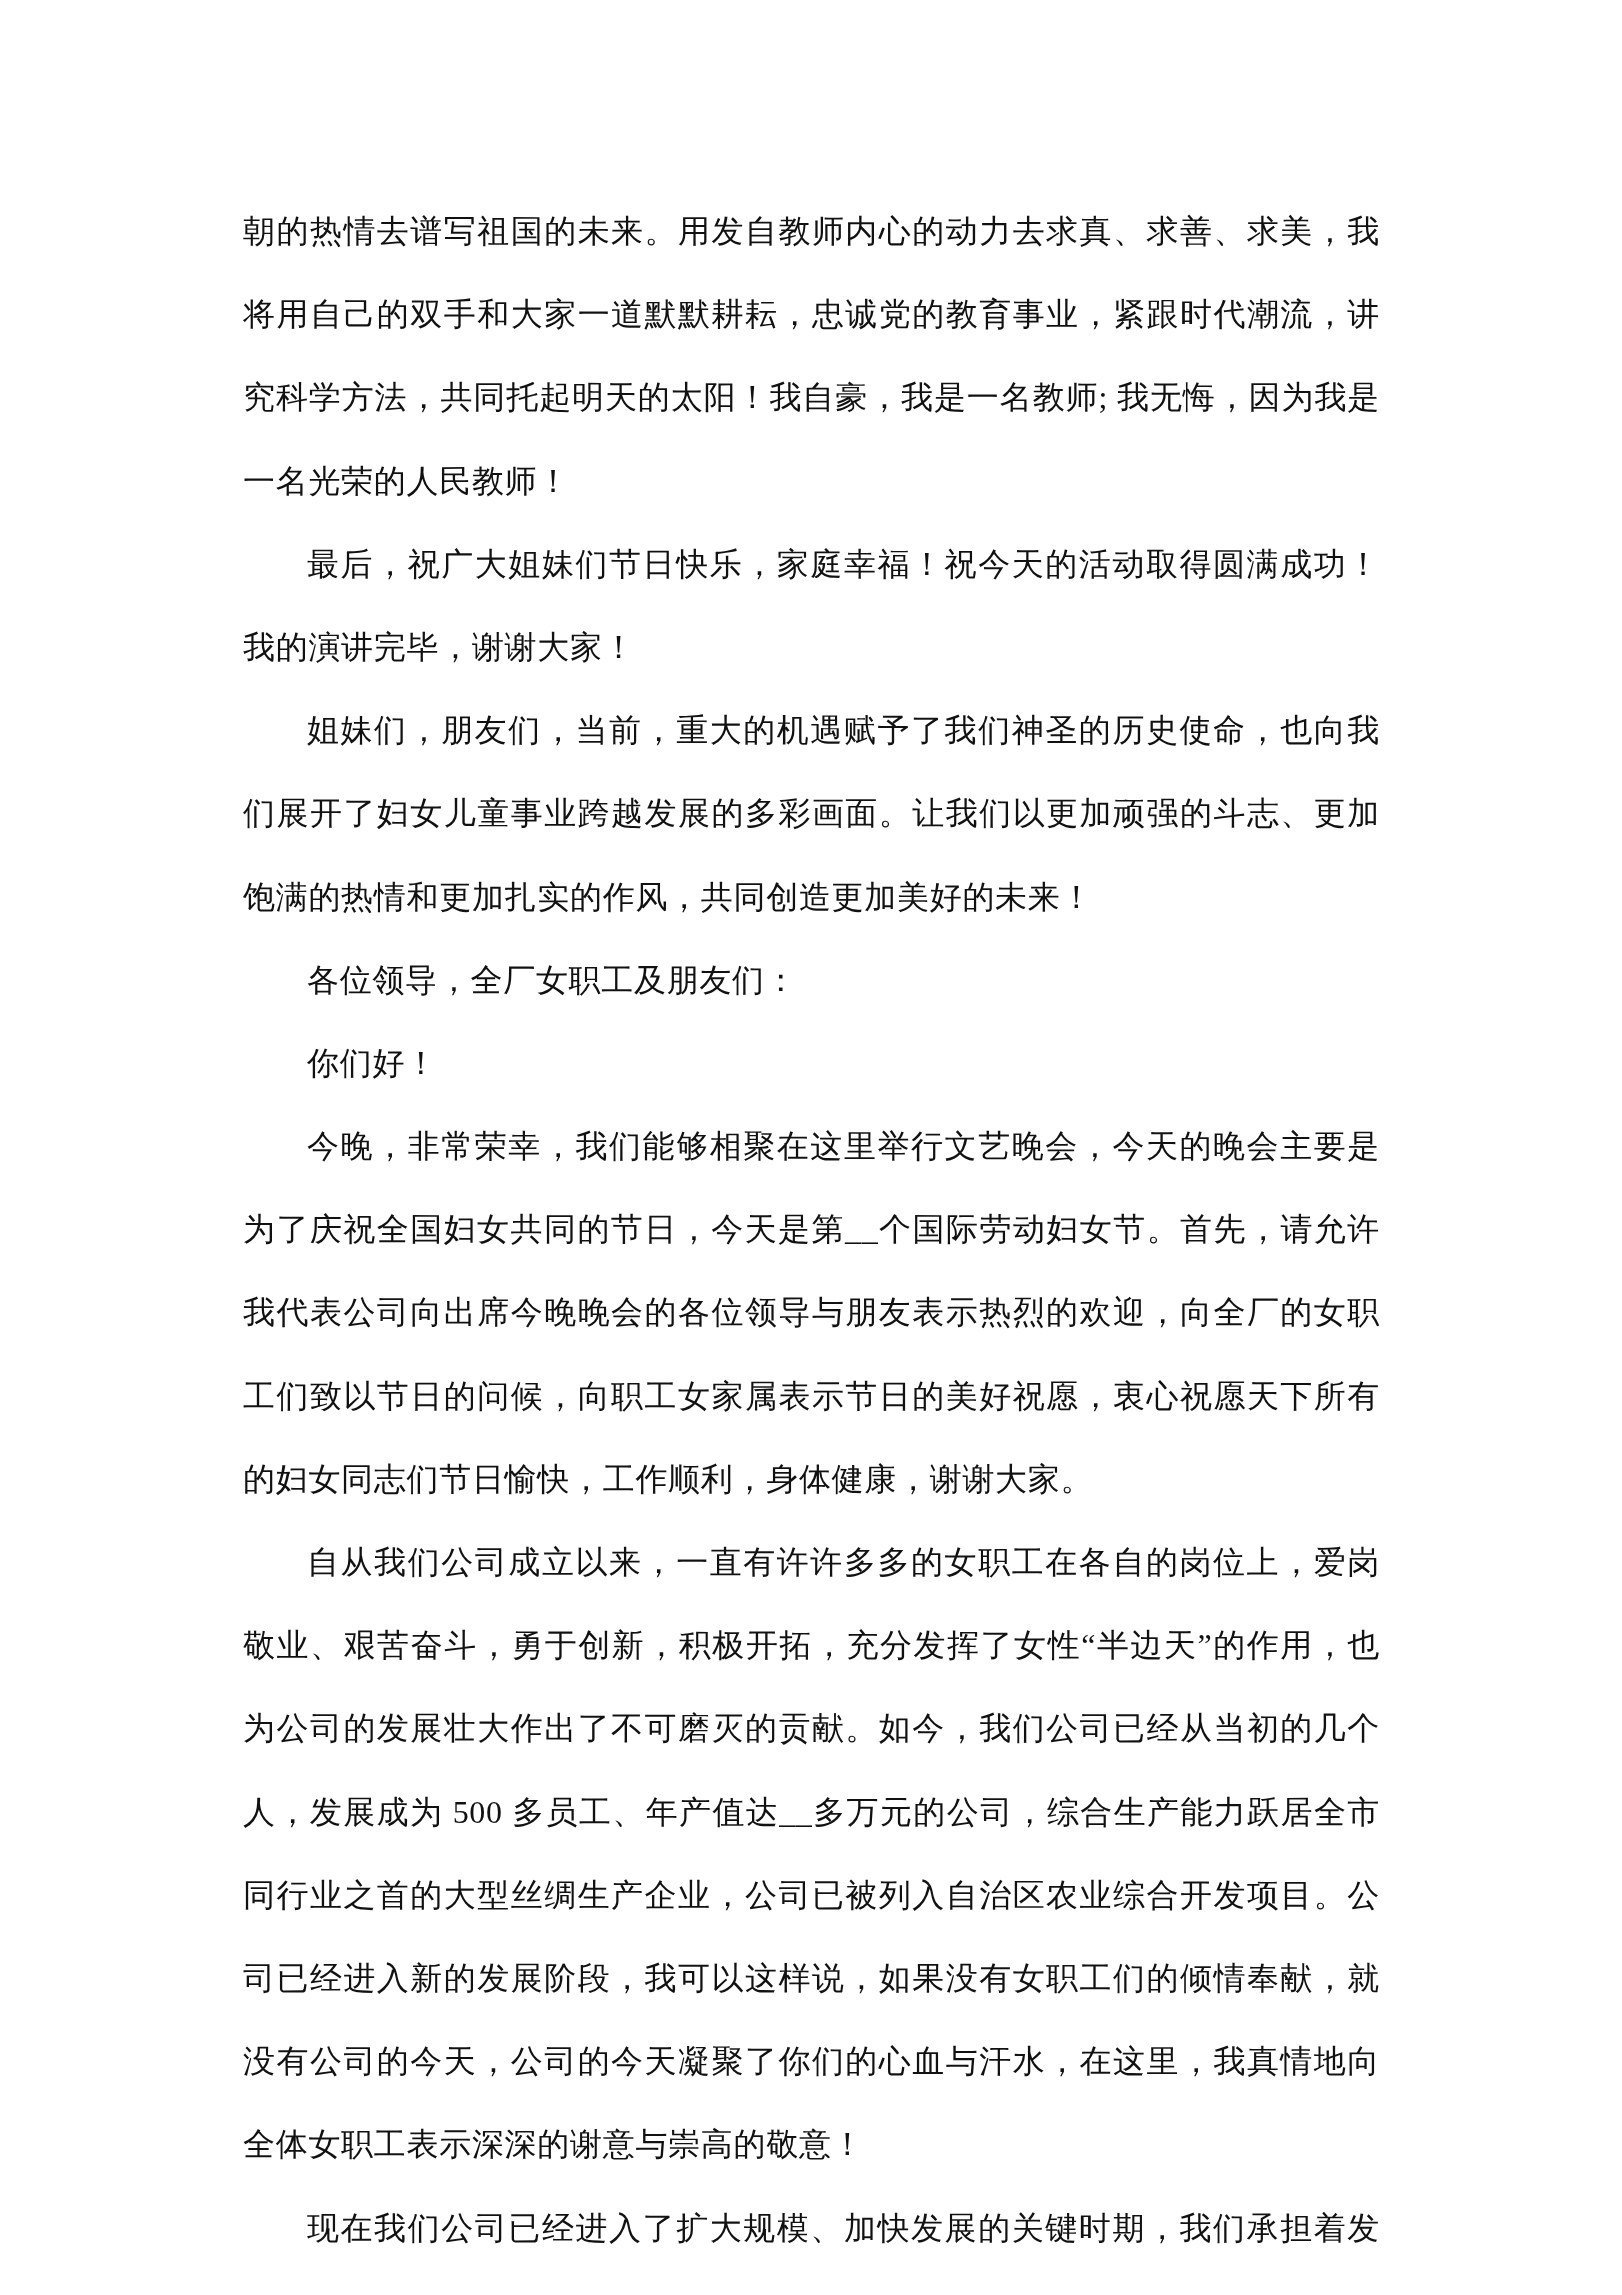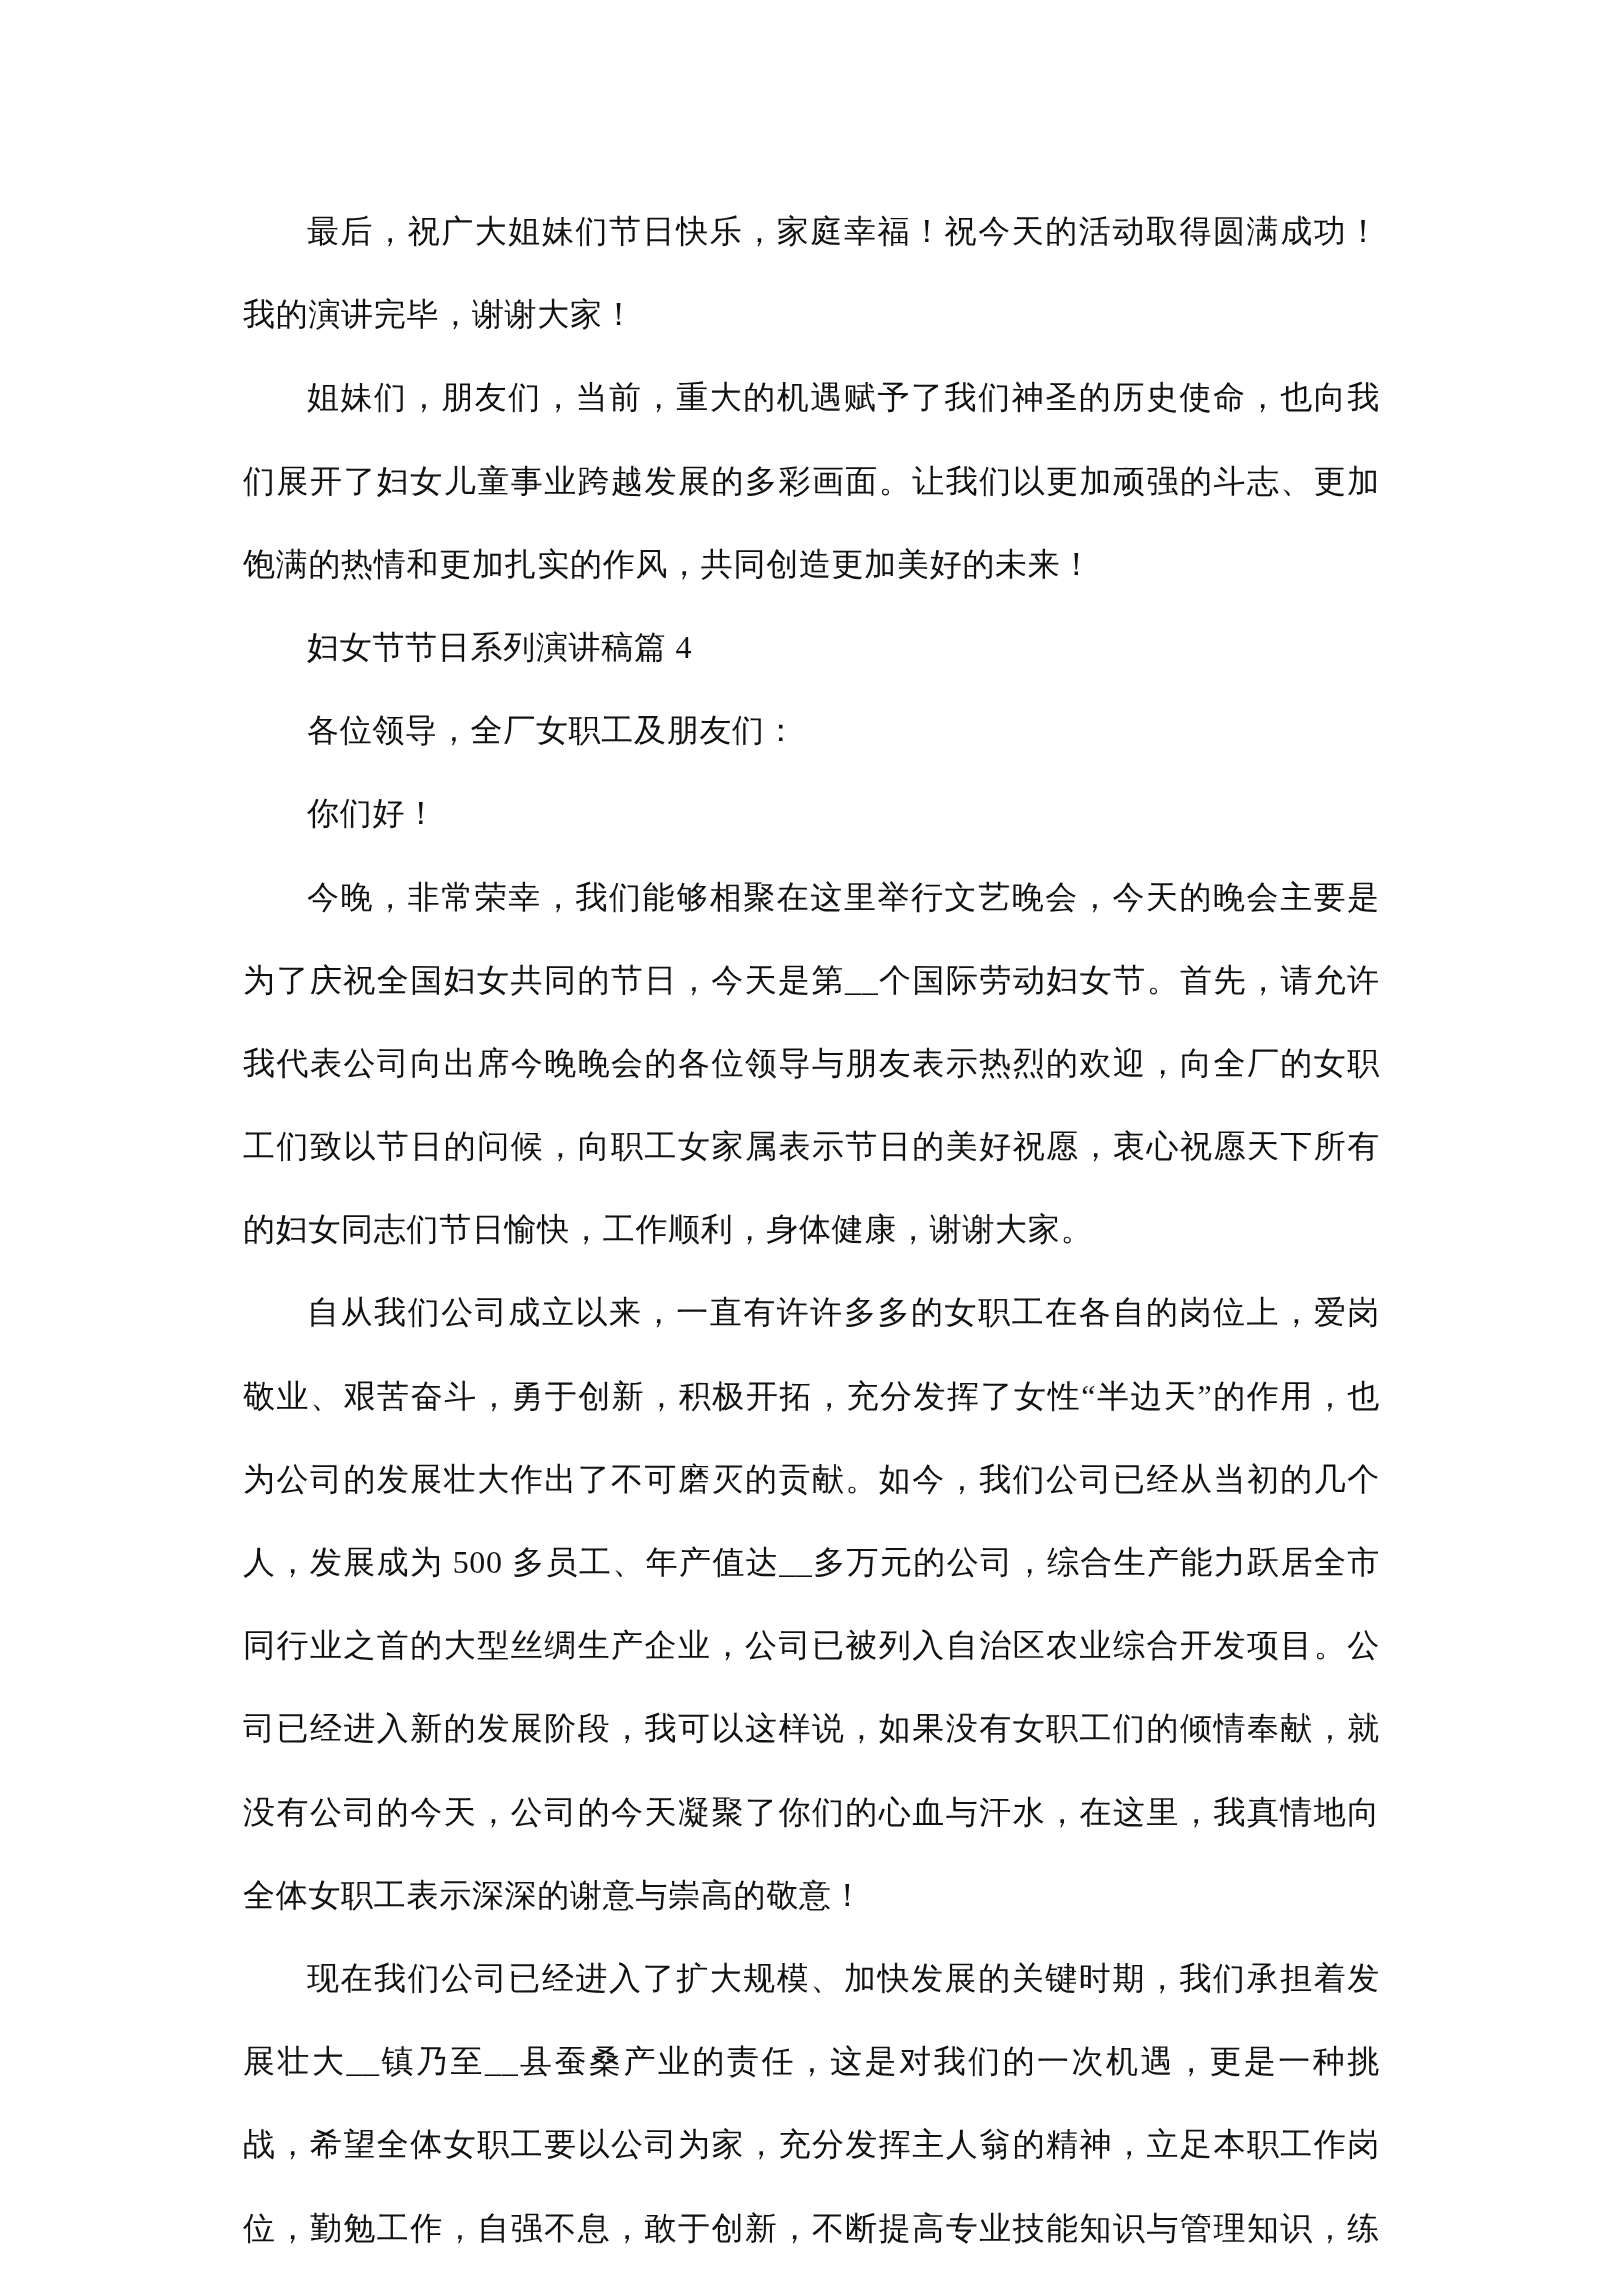--- a/index.html
+++ b/index.html
@@ -37,23 +37,23 @@
   }
   .doc-body p.no-indent {
     text-indent: 0;
   }
 </style>
 </head>
 <body>
 
 <div class="page">
   <div class="doc-body">
+    <p class="no-indent">朝的热情去谱写祖国的未来。用发自教师内心的动力去求真、求善、求美，我将用自己的双手和大家一道默默耕耘，忠诚党的教育事业，紧跟时代潮流，讲究科学方法，共同托起明天的太阳！我自豪，我是一名教师; 我无悔，因为我是一名光荣的人民教师！</p>
     <p class="indent">最后，祝广大姐妹们节日快乐，家庭幸福！祝今天的活动取得圆满成功！我的演讲完毕，谢谢大家！</p>
     <p class="indent">姐妹们，朋友们，当前，重大的机遇赋予了我们神圣的历史使命，也向我们展开了妇女儿童事业跨越发展的多彩画面。让我们以更加顽强的斗志、更加饱满的热情和更加扎实的作风，共同创造更加美好的未来！</p>
-    <p class="indent">妇女节节日系列演讲稿篇 4</p>
     <p class="indent">各位领导，全厂女职工及朋友们：</p>
     <p class="indent">你们好！</p>
     <p class="indent">今晚，非常荣幸，我们能够相聚在这里举行文艺晚会，今天的晚会主要是为了庆祝全国妇女共同的节日，今天是第__个国际劳动妇女节。首先，请允许我代表公司向出席今晚晚会的各位领导与朋友表示热烈的欢迎，向全厂的女职工们致以节日的问候，向职工女家属表示节日的美好祝愿，衷心祝愿天下所有的妇女同志们节日愉快，工作顺利，身体健康，谢谢大家。</p>
     <p class="indent">自从我们公司成立以来，一直有许许多多的女职工在各自的岗位上，爱岗敬业、艰苦奋斗，勇于创新，积极开拓，充分发挥了女性“半边天”的作用，也为公司的发展壮大作出了不可磨灭的贡献。如今，我们公司已经从当初的几个人，发展成为 500 多员工、年产值达__多万元的公司，综合生产能力跃居全市同行业之首的大型丝绸生产企业，公司已被列入自治区农业综合开发项目。公司已经进入新的发展阶段，我可以这样说，如果没有女职工们的倾情奉献，就没有公司的今天，公司的今天凝聚了你们的心血与汗水，在这里，我真情地向全体女职工表示深深的谢意与崇高的敬意！</p>
     <p class="indent">现在我们公司已经进入了扩大规模、加快发展的关键时期，我们承担着发展壮大__镇乃至__县蚕桑产业的责任，这是对我们的一次机遇，更是一种挑战，希望全体女职工要以公司为家，充分发挥主人翁的精神，立足本职工作岗位，勤勉工作，自强不息，敢于创新，不断提高专业技能知识与管理知识，练就一身过硬</p>
   </div>
 </div>
 
 
 </body></html>

